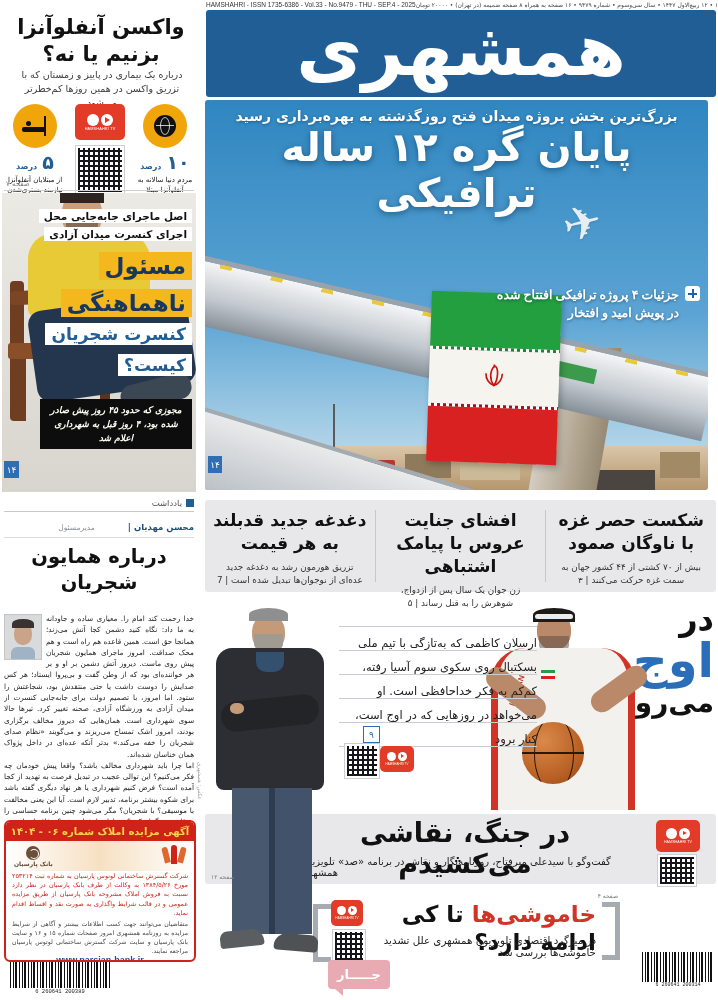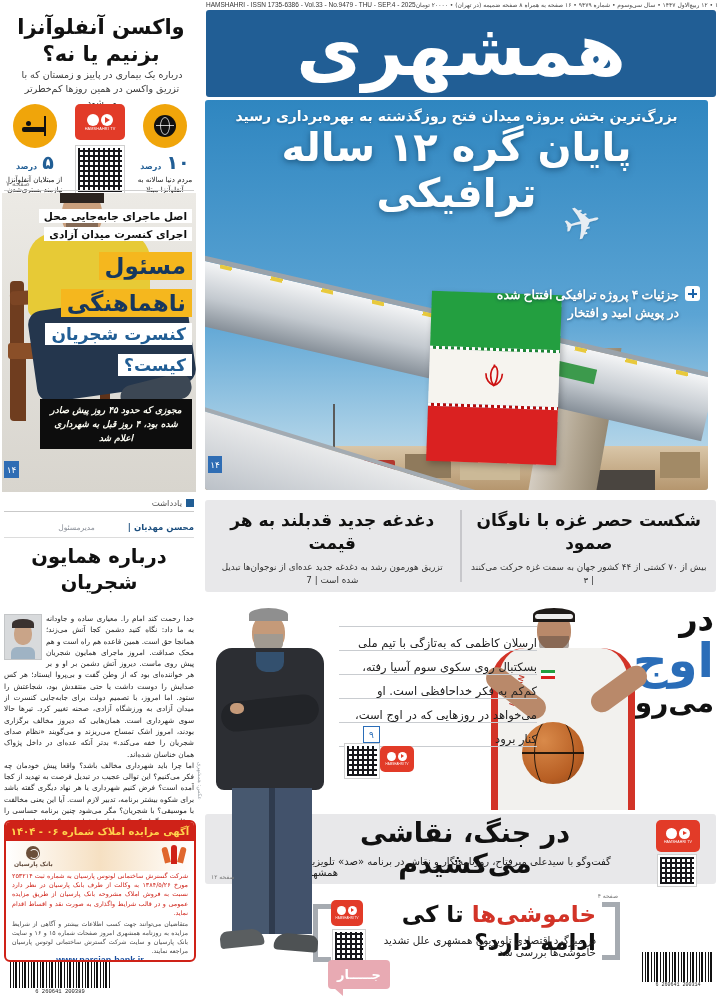--- a/index.html
+++ b/index.html
@@ -238,20 +238,24 @@
   </div>
 
   <div class="abs vtext" style="left:709px;top:388px;height:200px;">عکس: همشهری</div>
 
   <div class="abs" style="left:205px;top:500px;width:511px;height:92px;background:#e8e8ea;border-radius:3px;display:flex;">
     <div style="flex:1;padding:9px 8px 0;text-align:center;">
       <div style="font-size:17px;font-weight:bold;line-height:23px;">شکست حصر غزه با ناوگان صمود</div>
       <div style="font-size:8.8px;color:#333;line-height:13px;margin-top:6px;">بیش از ۷۰ کشتی از ۴۴ کشور جهان به سمت غزه حرکت می‌کنند | ۳</div>
     </div>
     <div style="width:1px;background:#c7c7cb;margin:10px 0;"></div>
+    <div style="flex:1;padding:9px 8px 0;text-align:center;">
+      <div style="font-size:17px;font-weight:bold;line-height:23px;">افشای جنایت عروس با پیامک اشتباهی</div>
+      <div style="font-size:8.8px;color:#333;line-height:13px;margin-top:6px;">زن جوان یک سال پس از ازدواج، شوهرش را به قتل رساند | ۵</div>
+    </div>
     <div style="width:1px;background:#c7c7cb;margin:10px 0;"></div>
     <div style="flex:1;padding:9px 8px 0;text-align:center;">
       <div style="font-size:17px;font-weight:bold;line-height:23px;">دغدغه جدید قدبلند به هر قیمت</div>
       <div style="font-size:8.8px;color:#333;line-height:13px;margin-top:6px;">تزریق هورمون رشد به دغدغه جدید عده‌ای از نوجوان‌ها تبدیل شده است | 7</div>
     </div>
   </div>
 
   <div class="abs" style="left:205px;top:598px;width:511px;height:212px;">
 
     <div class="abs" style="right:2px;top:6px;width:86px;text-align:right;">

